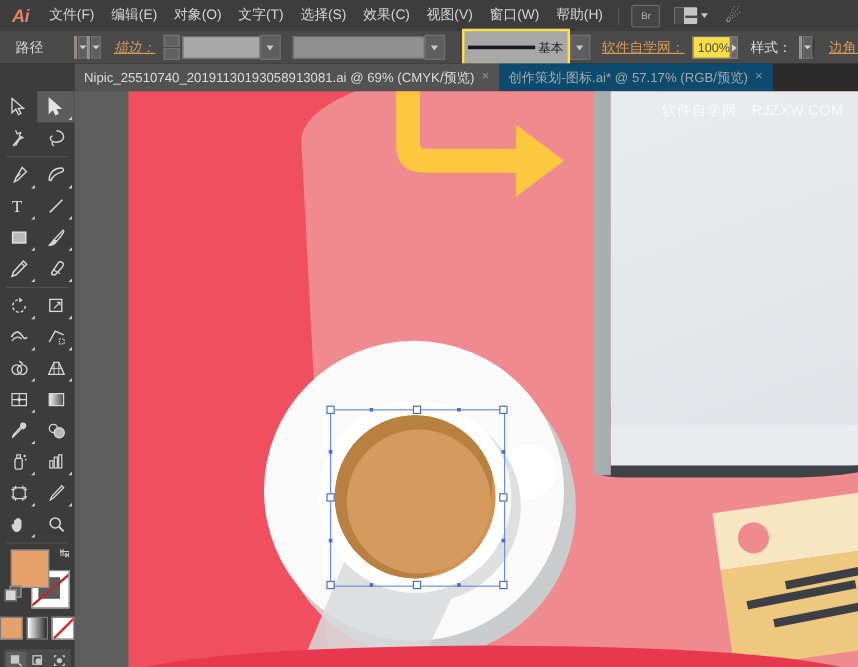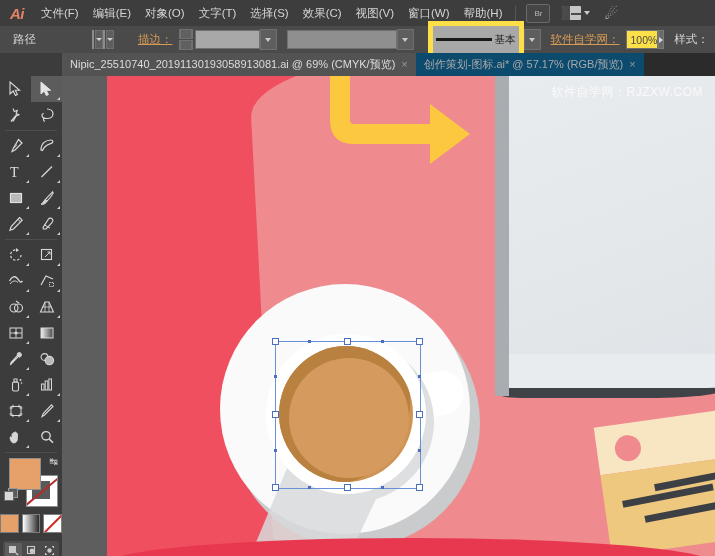--- a/index.html
+++ b/index.html
@@ -53,21 +53,21 @@
   .arrow-up{width:0;height:0;border-left:3px solid transparent;
             border-right:3px solid transparent;border-bottom:3.5px solid #d2d2d2;}
   .arrow-dn{width:0;height:0;border-left:3px solid transparent;
             border-right:3px solid transparent;border-top:3.5px solid #d2d2d2;}
   .field{height:17px;background:#a8a8a8;border:1px solid #707070;
          display:flex;align-items:center;padding:0 4px;color:#3a3a3a;font-size:10.5px;}
   .field.dark{background:#8f8f8f;}
   .combo{display:flex;align-items:center;}
   .combo .dd{width:15px;height:19px;background:#5e5e5e;border:1px solid #6f6f6f;
              display:flex;align-items:center;justify-content:center;}
-  .stroke-prev{width:80px;height:19px;background:#a8a8a8;border:5px solid #fde047;
+  .stroke-prev{width:80px;height:19px;background:#a8a8a8;border:2px solid #fde047;
                display:flex;align-items:center;gap:3px;padding:4px 3px;}
   .stroke-line{flex:1;height:3px;background:#1a1a1a;}
   .stroke-txt{font-size:10.5px;color:#202020;white-space:nowrap;}
   .op-field{width:44px;height:17px;background:#fde047;border:1px solid #707070;
             display:flex;align-items:center;padding-left:4px;
             color:#4a4a4a;font-size:10.5px;}
   .op-play{width:13px;height:17px;background:#6a6a6a;border:1px solid #7a7a7a;
            display:flex;align-items:center;justify-content:center;}
   .op-play::after{content:"";width:0;height:0;border-top:3.5px solid transparent;
            border-bottom:3.5px solid transparent;border-left:4.5px solid #d8d8d8;}
@@ -214,33 +214,33 @@
     <div class="mb-icon">Br</div>
     <div class="ws-btn">
       <div class="ws-grid"></div>
       <div class="caret"></div>
     </div>
     <div class="stock-icon">☄</div>
   </div>
 
   <div class="ctrlbar">
     <div class="grip"></div>
-    <div class="ctrl-label" style="margin-left:8px;margin-right:56px;">路径</div>
+    <div class="ctrl-label" style="margin-left:8px;margin-right:26px;">路径</div>
 
     <div class="swatch sw-fill"></div>
     <div class="mini-btn">
         <div class="caret"></div>
       </div>
     <div style="width:7px"></div>
     <div class="swatch sw-none"></div>
     <div class="mini-btn">
         <div class="caret"></div>
       </div>
 
-    <div class="ctrl-label orange" style="margin-left:24px;">描边：</div>
+    <div class="ctrl-label orange" style="margin-left:11px;font-style:italic;">描边：</div>
     <div class="stepper">
       <div>
           <div class="arrow-up"></div>
         </div>
       <div>
           <div class="arrow-dn"></div>
         </div>
     </div>
     <div class="combo">
       <div class="field" style="width:55px"></div>

